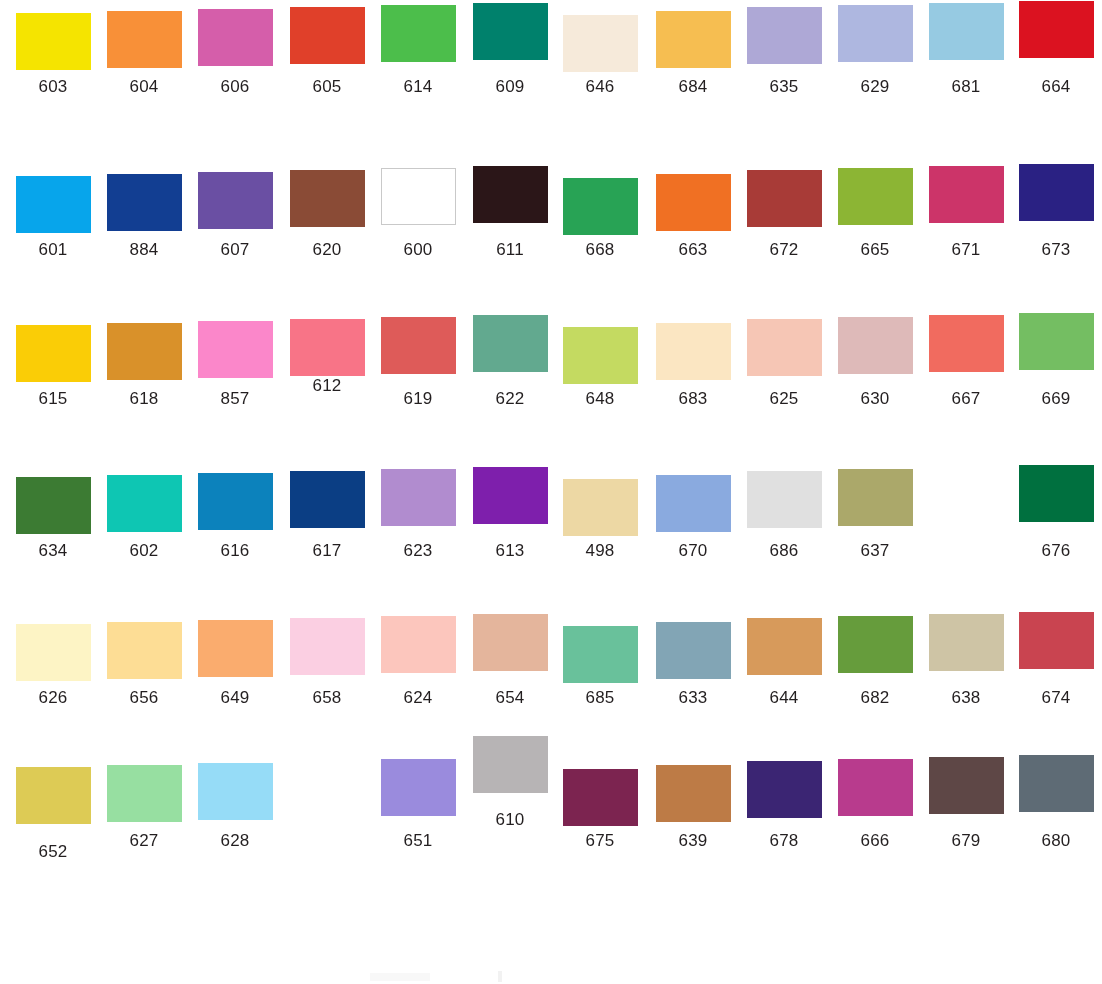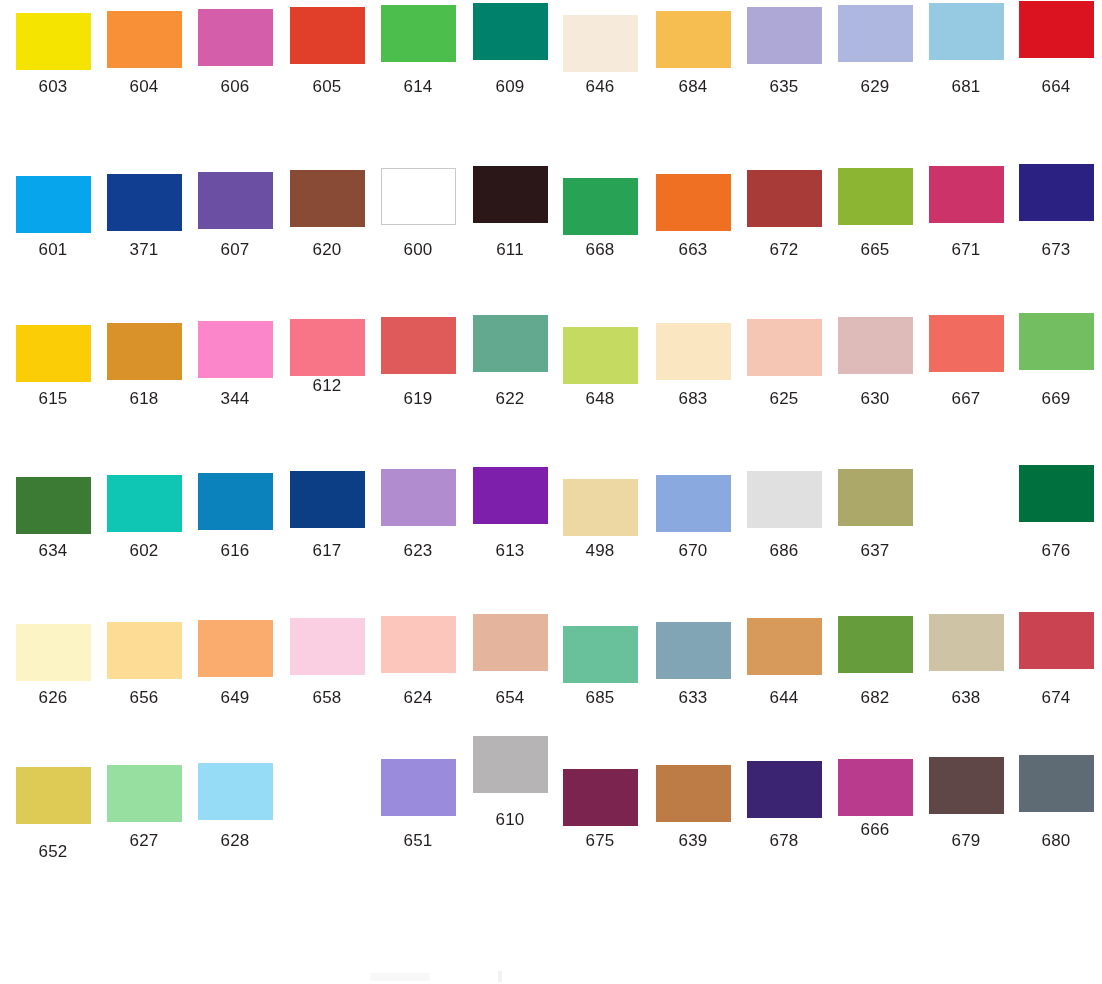--- a/index.html
+++ b/index.html
@@ -116,21 +116,21 @@
     <div class="swatch-cell" style="left: 1016px; top: 1px;">
       <div class="swatch-chip" style="background: rgb(219, 18, 32);"></div>
       <span class="swatch-label" style="margin-top: 19px; position: relative; top: 0px;">664</span>
     </div>
     <div class="swatch-cell" style="left: 13px; top: 176px;">
       <div class="swatch-chip" style="background: rgb(7, 165, 235);"></div>
       <span class="swatch-label" style="margin-top: 7px; position: relative; top: 0px;">601</span>
     </div>
     <div class="swatch-cell" style="left: 104px; top: 174px;">
       <div class="swatch-chip" style="background: rgb(18, 62, 146);"></div>
-      <span class="swatch-label" style="margin-top: 9px; position: relative; top: 0px;">371</span>
+      <span class="swatch-label" style="margin-top: 9px; position: relative; top: 0px;">884</span>
     </div>
     <div class="swatch-cell" style="left: 195px; top: 172px;">
       <div class="swatch-chip" style="background: rgb(106, 79, 163);"></div>
       <span class="swatch-label" style="margin-top: 11px; position: relative; top: 0px;">607</span>
     </div>
     <div class="swatch-cell" style="left: 287px; top: 170px;">
       <div class="swatch-chip" style="background: rgb(138, 75, 54);"></div>
       <span class="swatch-label" style="margin-top: 13px; position: relative; top: 0px;">620</span>
     </div>
     <div class="swatch-cell" style="left: 378px; top: 168px;">
@@ -168,21 +168,21 @@
     <div class="swatch-cell" style="left: 13px; top: 325px;">
       <div class="swatch-chip" style="background: rgb(250, 205, 6);"></div>
       <span class="swatch-label" style="margin-top: 7px; position: relative; top: 0px;">615</span>
     </div>
     <div class="swatch-cell" style="left: 104px; top: 323px;">
       <div class="swatch-chip" style="background: rgb(217, 145, 42);"></div>
       <span class="swatch-label" style="margin-top: 9px; position: relative; top: 0px;">618</span>
     </div>
     <div class="swatch-cell" style="left: 195px; top: 321px;">
       <div class="swatch-chip" style="background: rgb(251, 135, 202);"></div>
-      <span class="swatch-label" style="margin-top: 11px; position: relative; top: 0px;">344</span>
+      <span class="swatch-label" style="margin-top: 11px; position: relative; top: 0px;">857</span>
     </div>
     <div class="swatch-cell" style="left: 287px; top: 319px;">
       <div class="swatch-chip" style="background: rgb(248, 116, 135);"></div>
       <span class="swatch-label" style="margin-top: 0; position: relative; top: 0px;">612</span>
     </div>
     <div class="swatch-cell" style="left: 378px; top: 317px;">
       <div class="swatch-chip" style="background: rgb(222, 91, 89);"></div>
       <span class="swatch-label" style="margin-top: 15px; position: relative; top: 0px;">619</span>
     </div>
     <div class="swatch-cell" style="left: 470px; top: 315px;">
@@ -332,21 +332,21 @@
     <div class="swatch-cell" style="left: 653px; top: 765px;">
       <div class="swatch-chip" style="background: rgb(189, 123, 70);"></div>
       <span class="swatch-label" style="margin-top: 9px; position: relative; top: 0px;">639</span>
     </div>
     <div class="swatch-cell" style="left: 744px; top: 761px;">
       <div class="swatch-chip" style="background: rgb(59, 37, 115);"></div>
       <span class="swatch-label" style="margin-top: 13px; position: relative; top: 0px;">678</span>
     </div>
     <div class="swatch-cell" style="left: 835px; top: 759px;">
       <div class="swatch-chip" style="background: rgb(184, 59, 141);"></div>
-      <span class="swatch-label" style="margin-top: 4px; position: relative; top: 0px;">666</span>
+      <span class="swatch-label" style="margin-top: 15px; position: relative; top: 0px;">666</span>
     </div>
     <div class="swatch-cell" style="left: 926px; top: 757px;">
       <div class="swatch-chip" style="background: rgb(94, 71, 70);"></div>
       <span class="swatch-label" style="margin-top: 17px; position: relative; top: 0px;">679</span>
     </div>
     <div class="swatch-cell" style="left: 1016px; top: 755px;">
       <div class="swatch-chip" style="background: rgb(94, 107, 117);"></div>
       <span class="swatch-label" style="margin-top: 19px; position: relative; top: 0px;">680</span>
     </div>
   </div>

